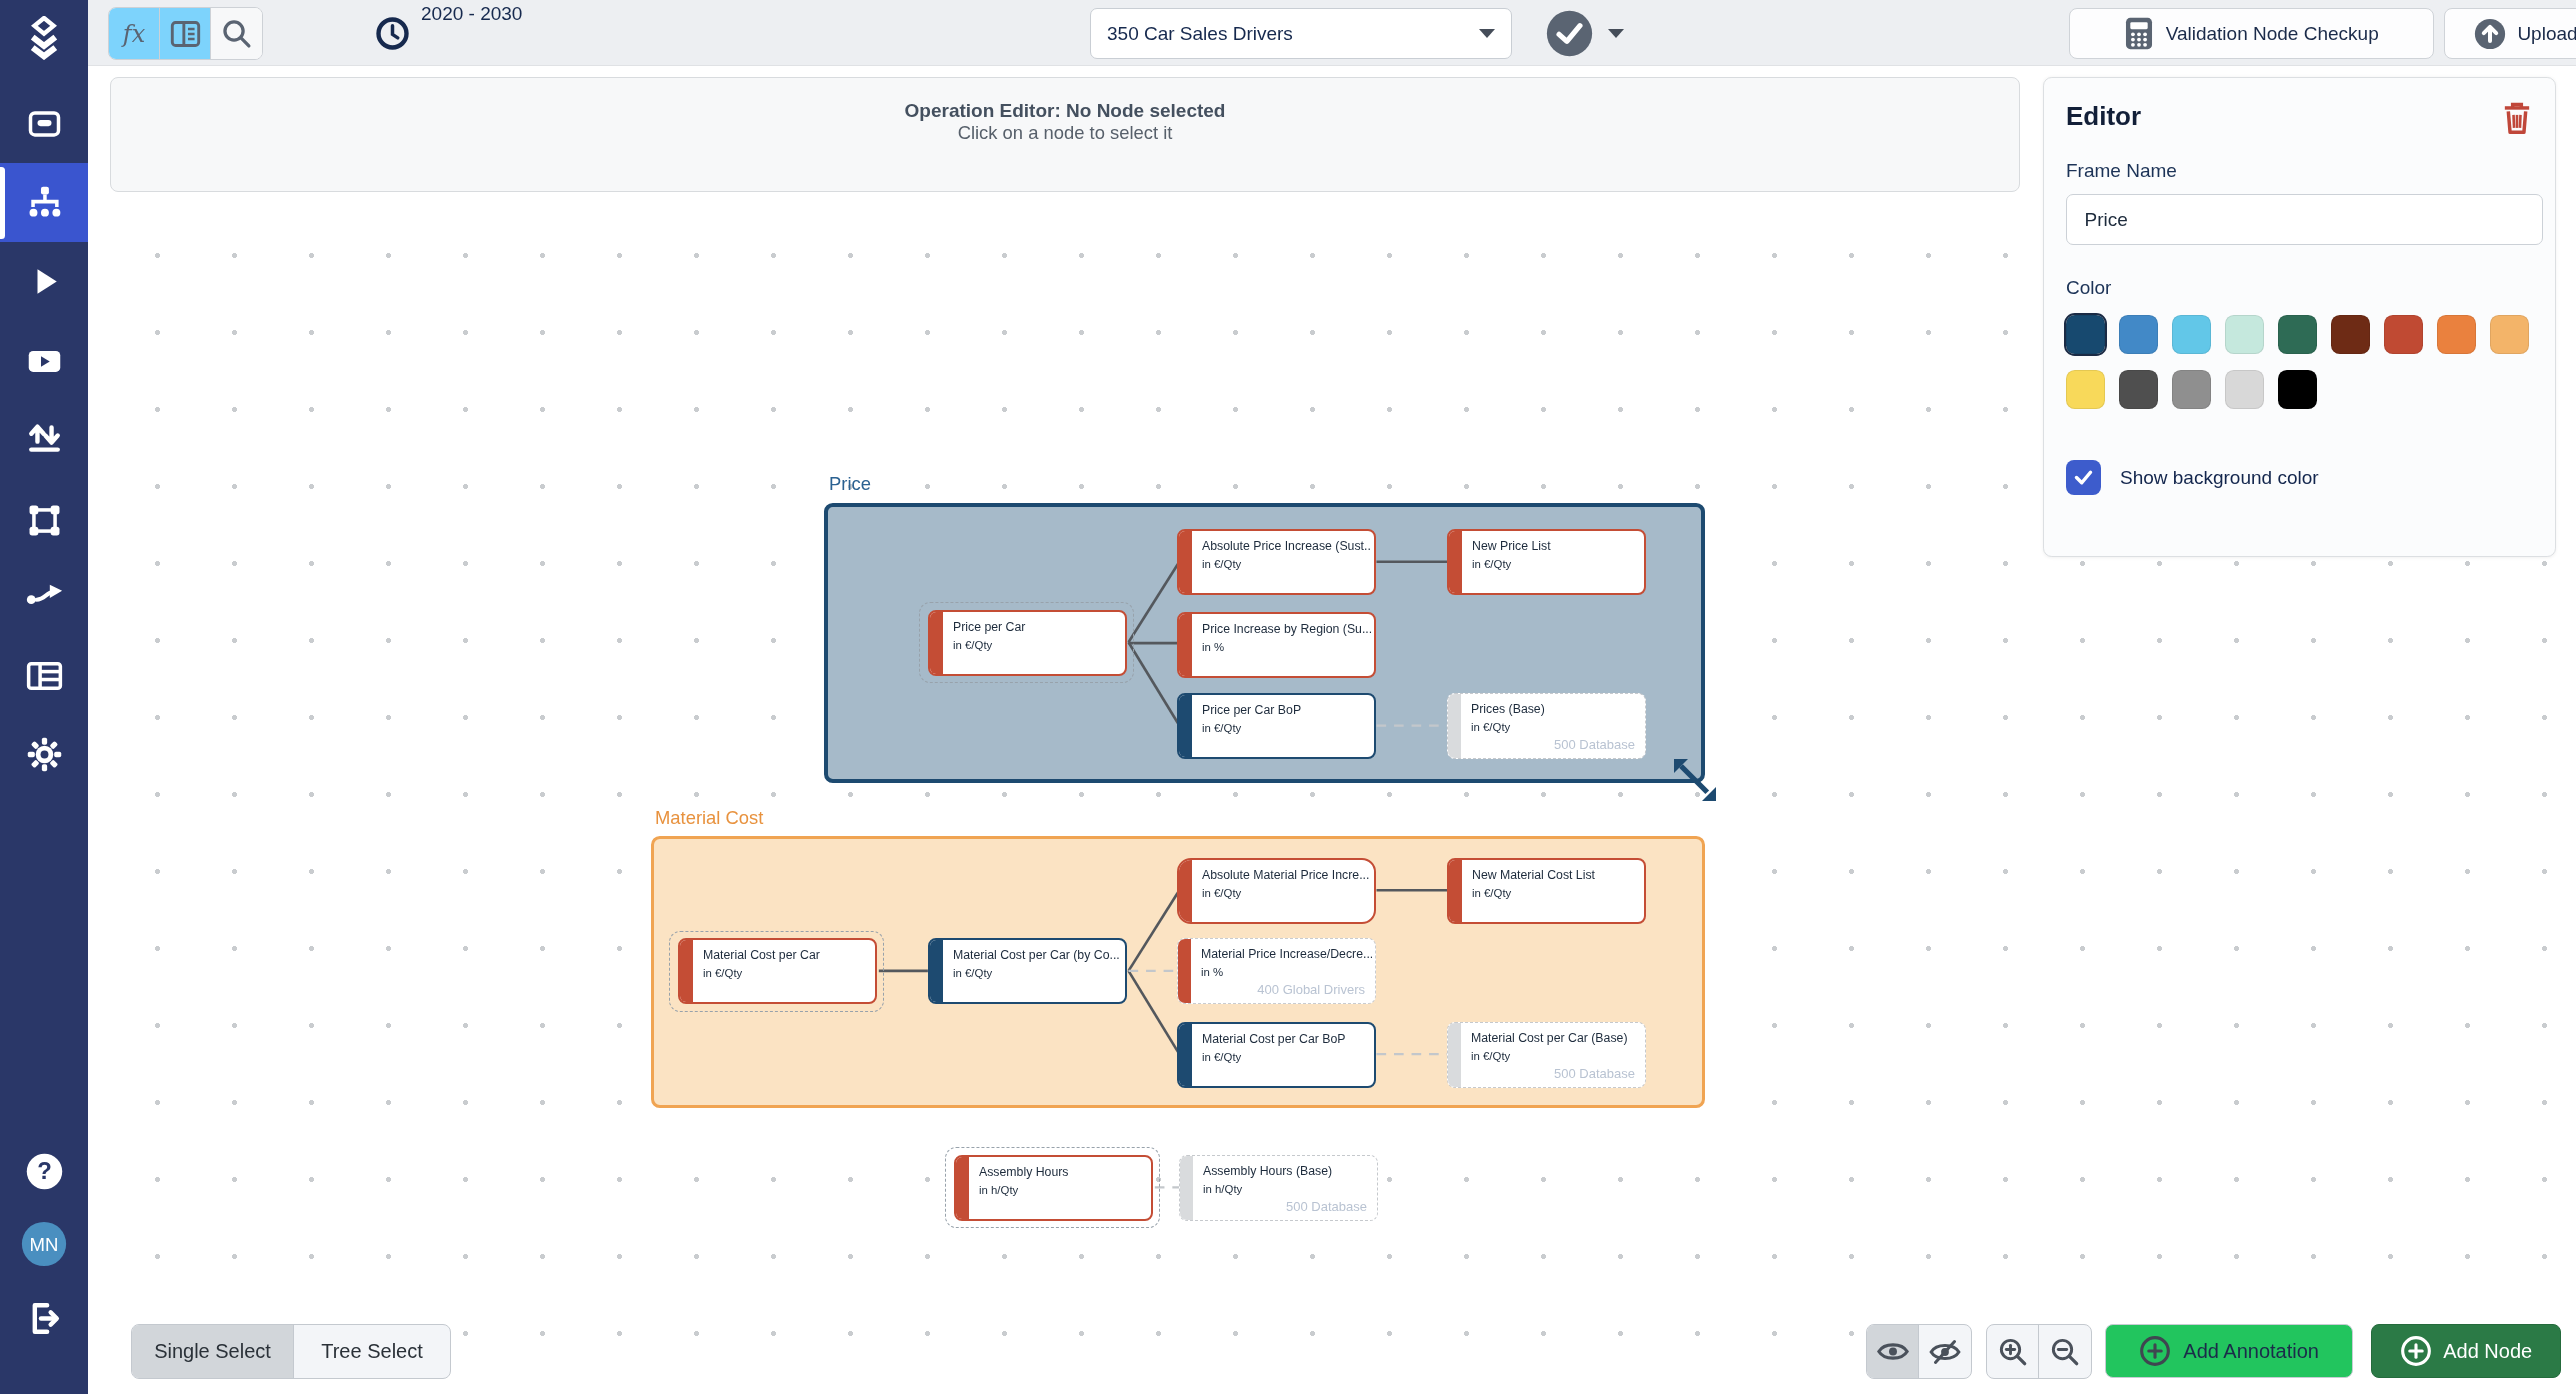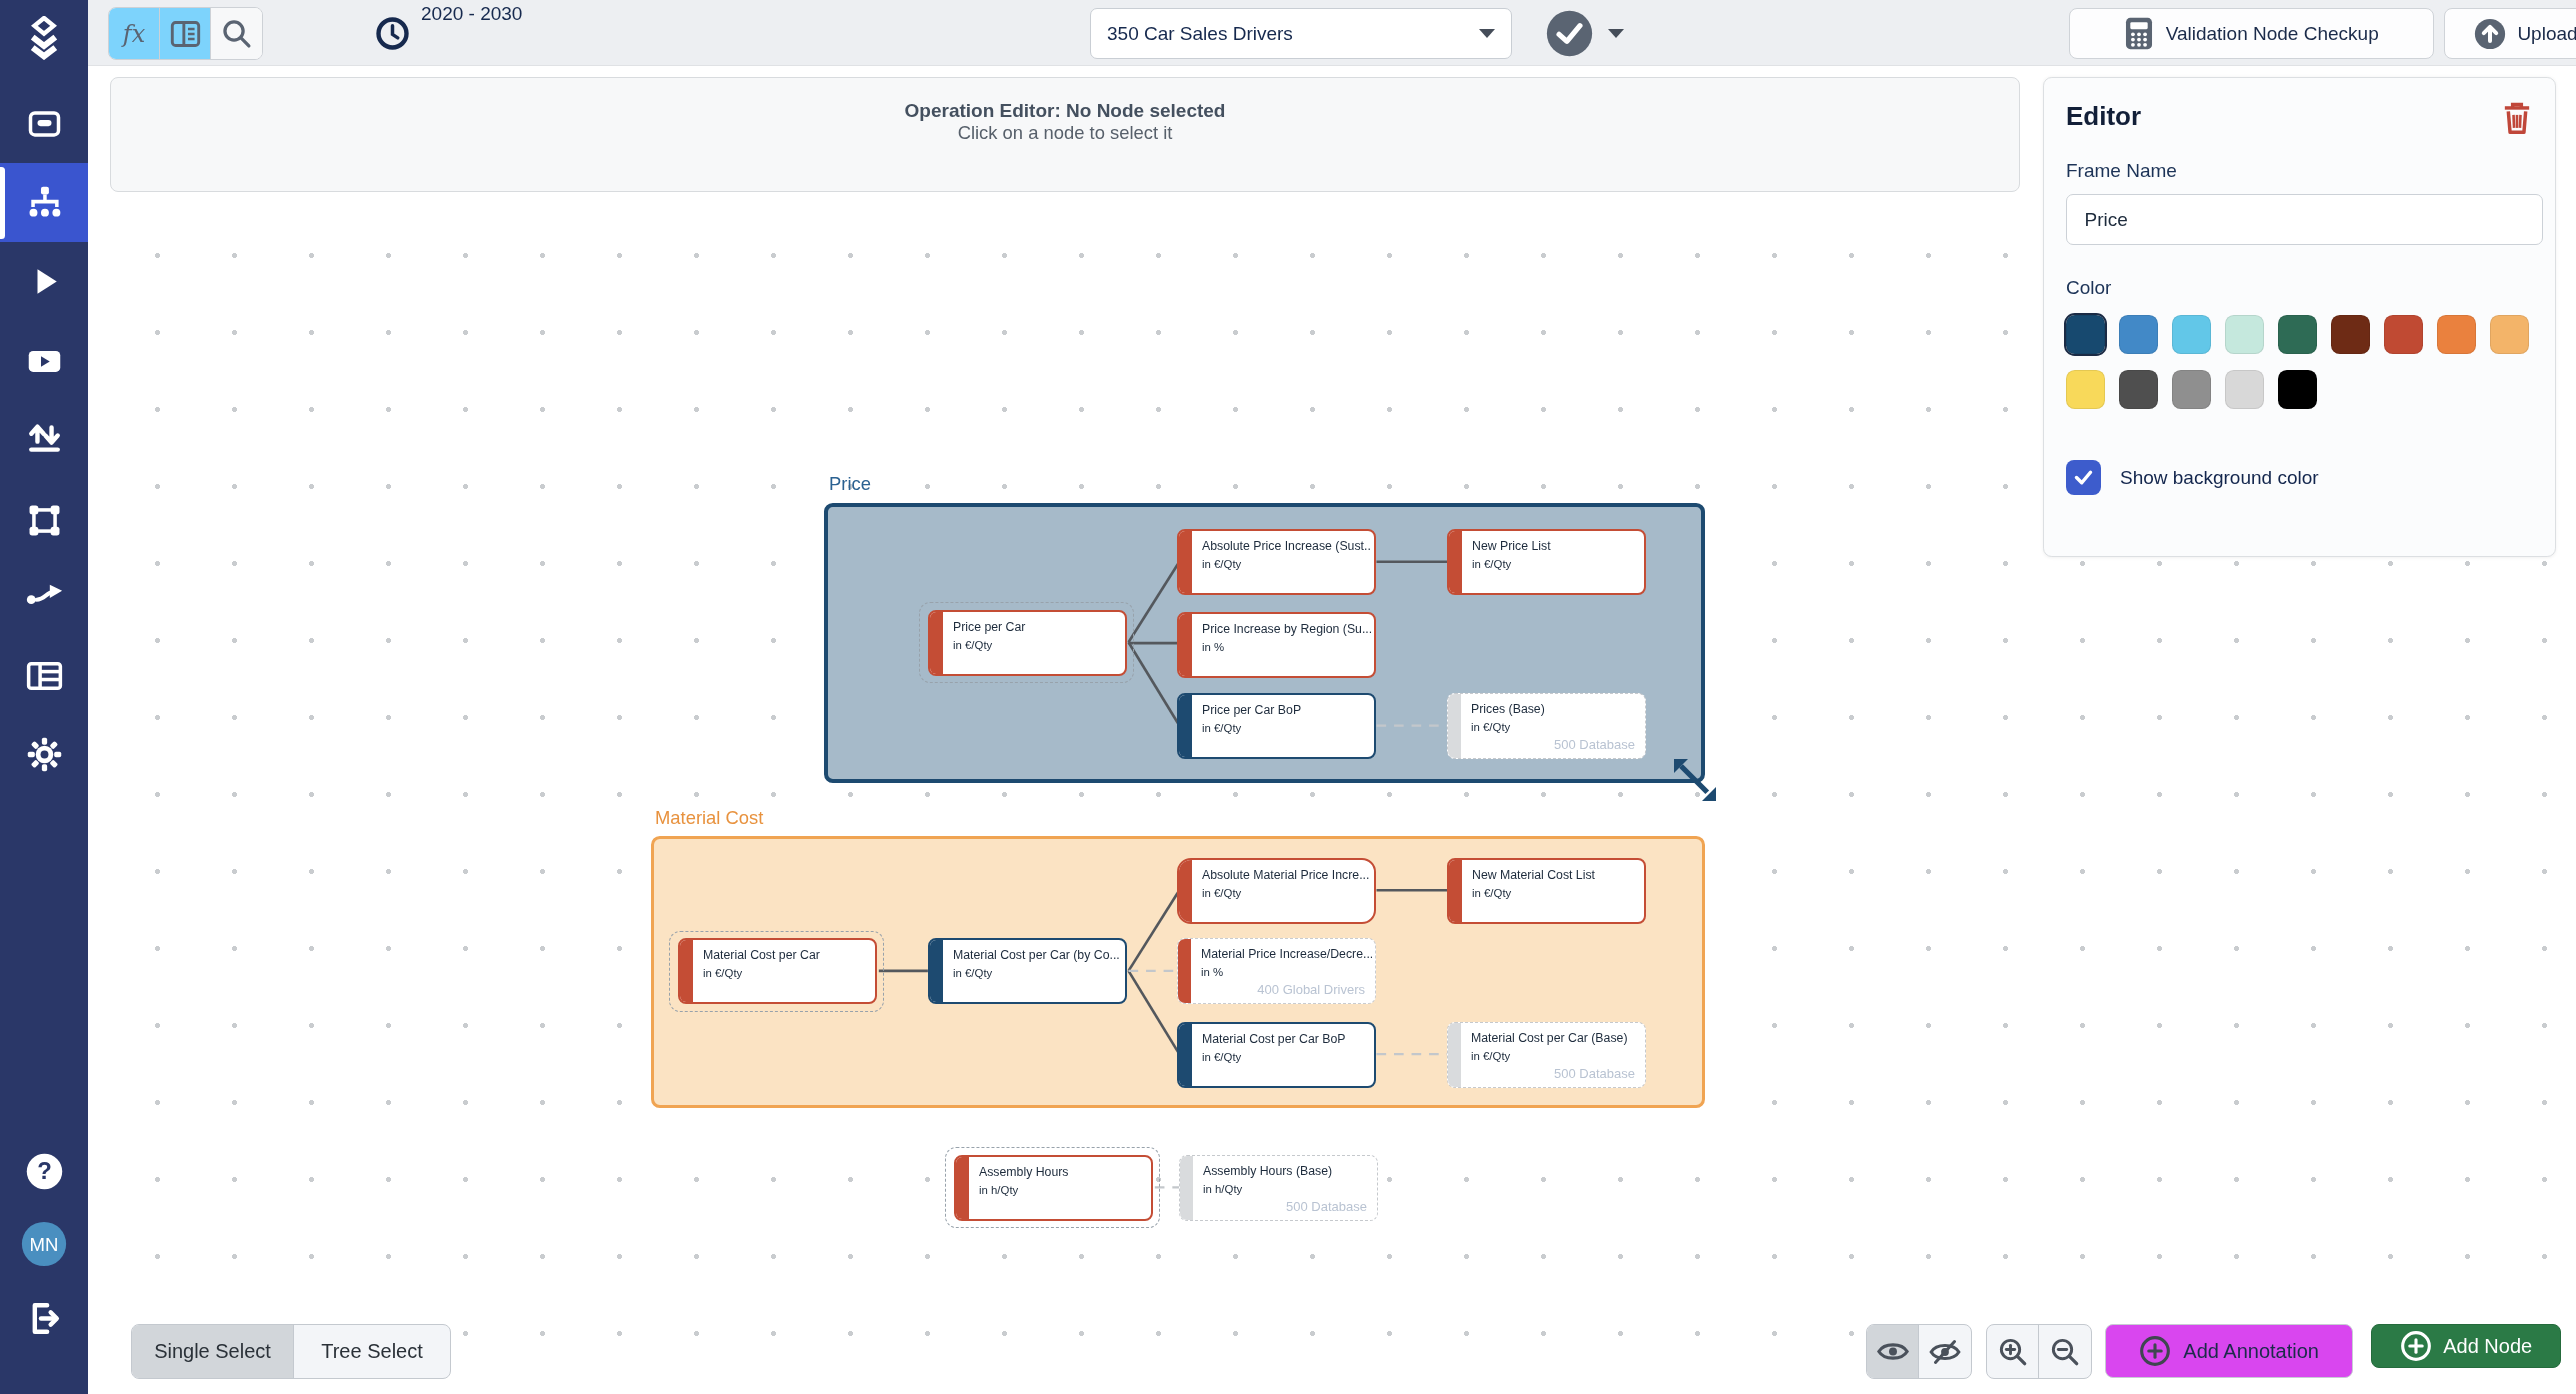--- a/index.html
+++ b/index.html
@@ -71,24 +71,24 @@
   .checkbox { width:35px; height:35px; border-radius:8px; background:#3d5ccc; display:flex; align-items:center; justify-content:center; }
   .chk-label { font-size:19px; color:#13264d; }
 
   
   .seg-group { position:absolute; display:flex; border:0.9px solid #c4c9cf; border-radius:8px; overflow:hidden;
     background:#f3f5f8; z-index:10; }
   .seg { height:53px; display:flex; align-items:center; justify-content:center; font-size:20px; color:#2a3138;
     border-right:0.9px solid #c4c9cf; }
   .seg:last-child { border-right:none; }
   .seg.on { background:#d2d6da; }
-  #add-annotation { position:absolute; left:2105px; top:1324px; width:248px; height:54px; background:#d946ef;
+  #add-annotation { position:absolute; left:2105px; top:1324px; width:248px; height:54px; background:#22c55e;
     border:0.9px solid #c7ccd3; border-radius:8px; display:flex; align-items:center; justify-content:center; gap:12.3px;
     font-size:20px; color:#1b2b4a; z-index:10; }
-  #add-node { position:absolute; left:2371px; top:1324px; width:190px; height:44px; background:#2b7a46;
+  #add-node { position:absolute; left:2371px; top:1324px; width:190px; height:54px; background:#2b7a46;
     border:0.9px solid #256b3d; border-radius:8px; display:flex; align-items:center; justify-content:center; gap:11.4px;
     font-size:20px; color:#fff; z-index:10; }
 </style>
 </head>
 <body>
 
 <div id="canvas-bg"></div>
 <div id="scene">
 
   <div class="frame-label" style="left:829px; top:473px; color:#2b6191;">Price</div>

